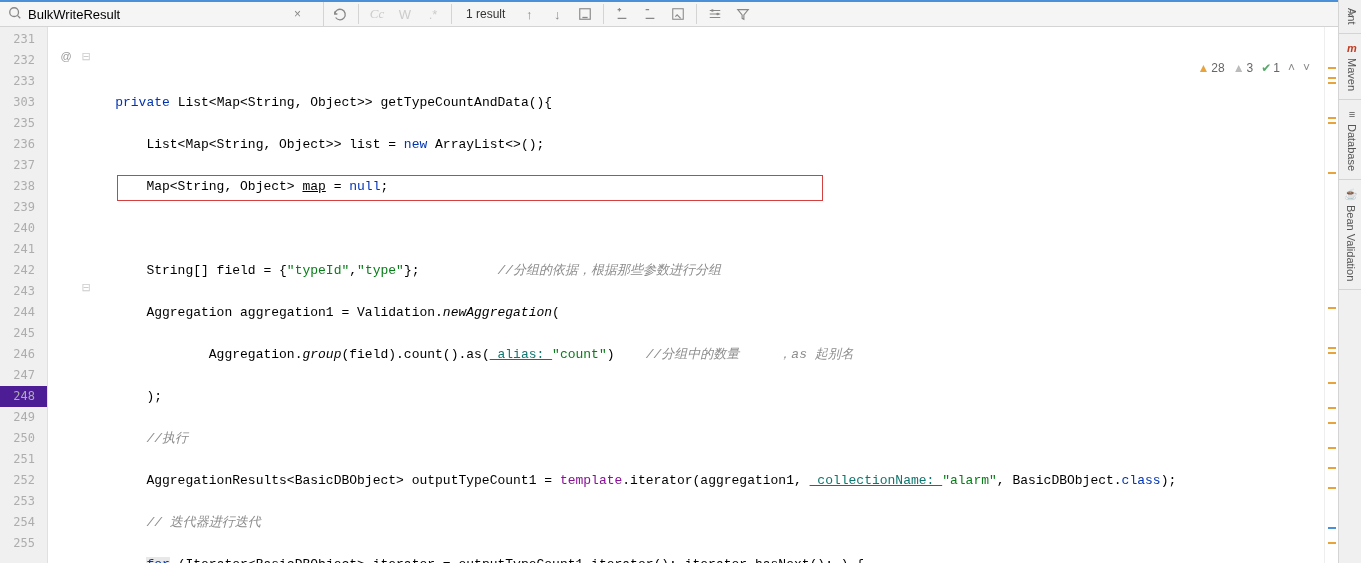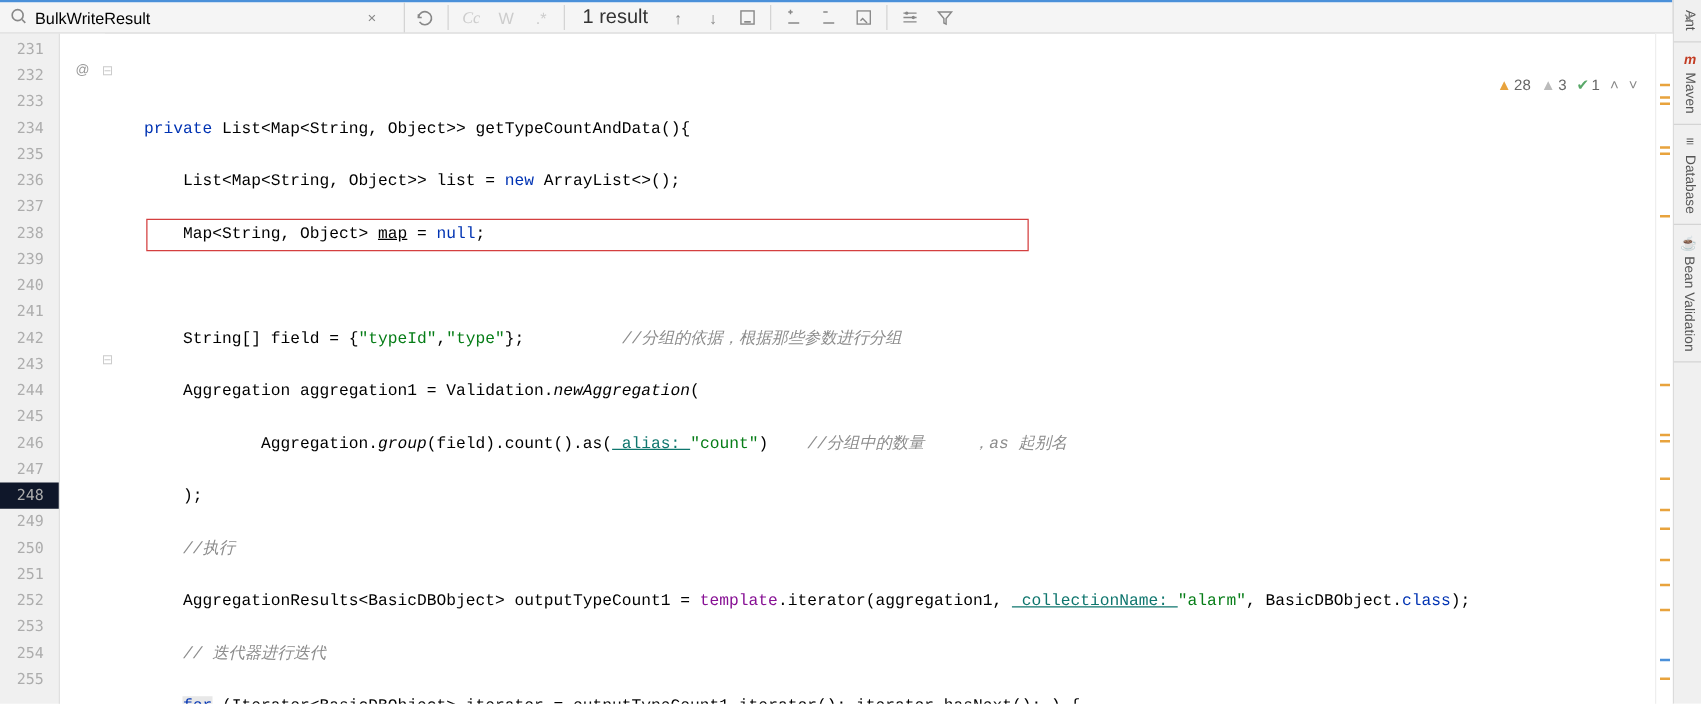--- a/index.html
+++ b/index.html
@@ -7,26 +7,26 @@
 .container { display: flex; height: 563px; width: 1361px; }
 .main { flex: 1; display: flex; flex-direction: column; border-top: 2px solid #4a90d9; }
 .toolbar { height: 28px; display: flex; align-items: center; border-bottom: 1px solid #d4d4d4; background: #f5f5f5; padding: 0 4px; gap: 4px; }
 .search-box { display: flex; align-items: center; flex: 0 0 320px; border-right: 1px solid #d4d4d4; height: 100%; }
 .search-icon { width: 16px; height: 16px; margin: 0 4px; color: #888; }
 .search-input { border: none; outline: none; font-size: 13px; background: transparent; width: 260px; }
 .clear-btn { color: #888; cursor: pointer; padding: 0 6px; }
 .tb-btn { width: 24px; height: 24px; display: flex; align-items: center; justify-content: center; color: #888; cursor: pointer; font-size: 13px; }
 .tb-btn.disabled { color: #ccc; }
 .tb-sep { width: 1px; height: 20px; background: #d4d4d4; margin: 0 2px; }
-.result-count { padding: 0 8px; color: #333; font-size: 16px; }
+.result-count { padding: 0 8px; color: #333; font-size: 12px; }
 .editor-area { flex: 1; display: flex; position: relative; background: #fff; }
 .gutter { width: 48px; background: #f0f0f0; border-right: 1px solid #e0e0e0; padding-top: 2px; }
 .gutter2 { width: 36px; background: #fff; position: relative; }
 .line-num { height: 21px; line-height: 21px; text-align: right; padding-right: 12px; color: #adadad; font-size: 12px; font-family: Consolas, monospace; }
-.line-num.hl { background: #0f172a; }
+.line-num.hl { background: #4c1d95; }
 .gutter-mark { position: absolute; font-size: 11px; color: #999; width: 36px; text-align: center; }
 .code { flex: 1; font-family: Consolas, "Courier New", monospace; font-size: 13px; line-height: 21px; padding-top: 2px; position: relative; white-space: pre; color: #000; }
 .code-line { height: 21px; padding-left: 0; position: relative; }
 .kw2 { color: #0033b3; }
 .str { color: #067d17; }
 .cmt { color: #8c8c8c; font-style: italic; }
 .fn { color: #000000; }
 .static-fn { font-style: italic; color: #000; }
 .ul { text-decoration: underline; }
 .for-hl { background: #e8e8e8; }
@@ -114,21 +114,21 @@
           </svg>
         </span>
       <span class="close-find">×</span>
     </div>
 
     <div class="editor-area">
       <div class="gutter" id="gutter">
           <div class="line-num">231</div>
           <div class="line-num">232</div>
           <div class="line-num">233</div>
-          <div class="line-num">234</div>
+          <div class="line-num">303</div>
           <div class="line-num">235</div>
           <div class="line-num">236</div>
           <div class="line-num">237</div>
           <div class="line-num">238</div>
           <div class="line-num">239</div>
           <div class="line-num">240</div>
           <div class="line-num">241</div>
           <div class="line-num">242</div>
           <div class="line-num">243</div>
           <div class="line-num">244</div>

